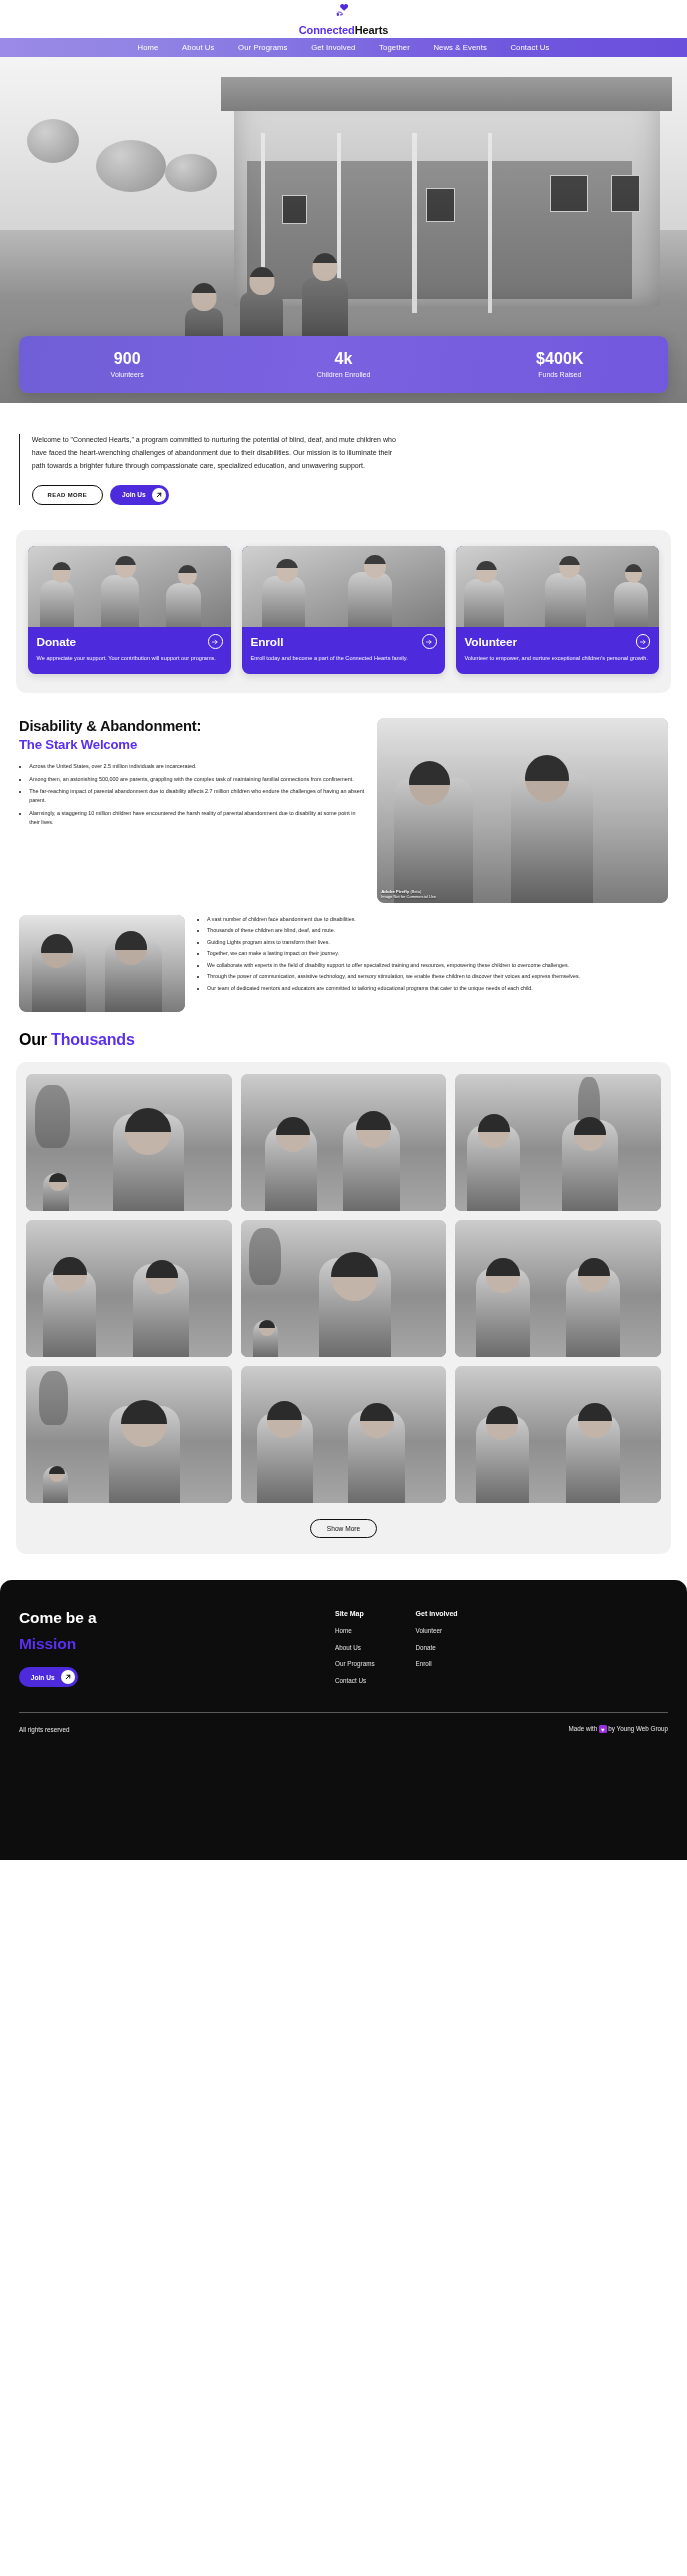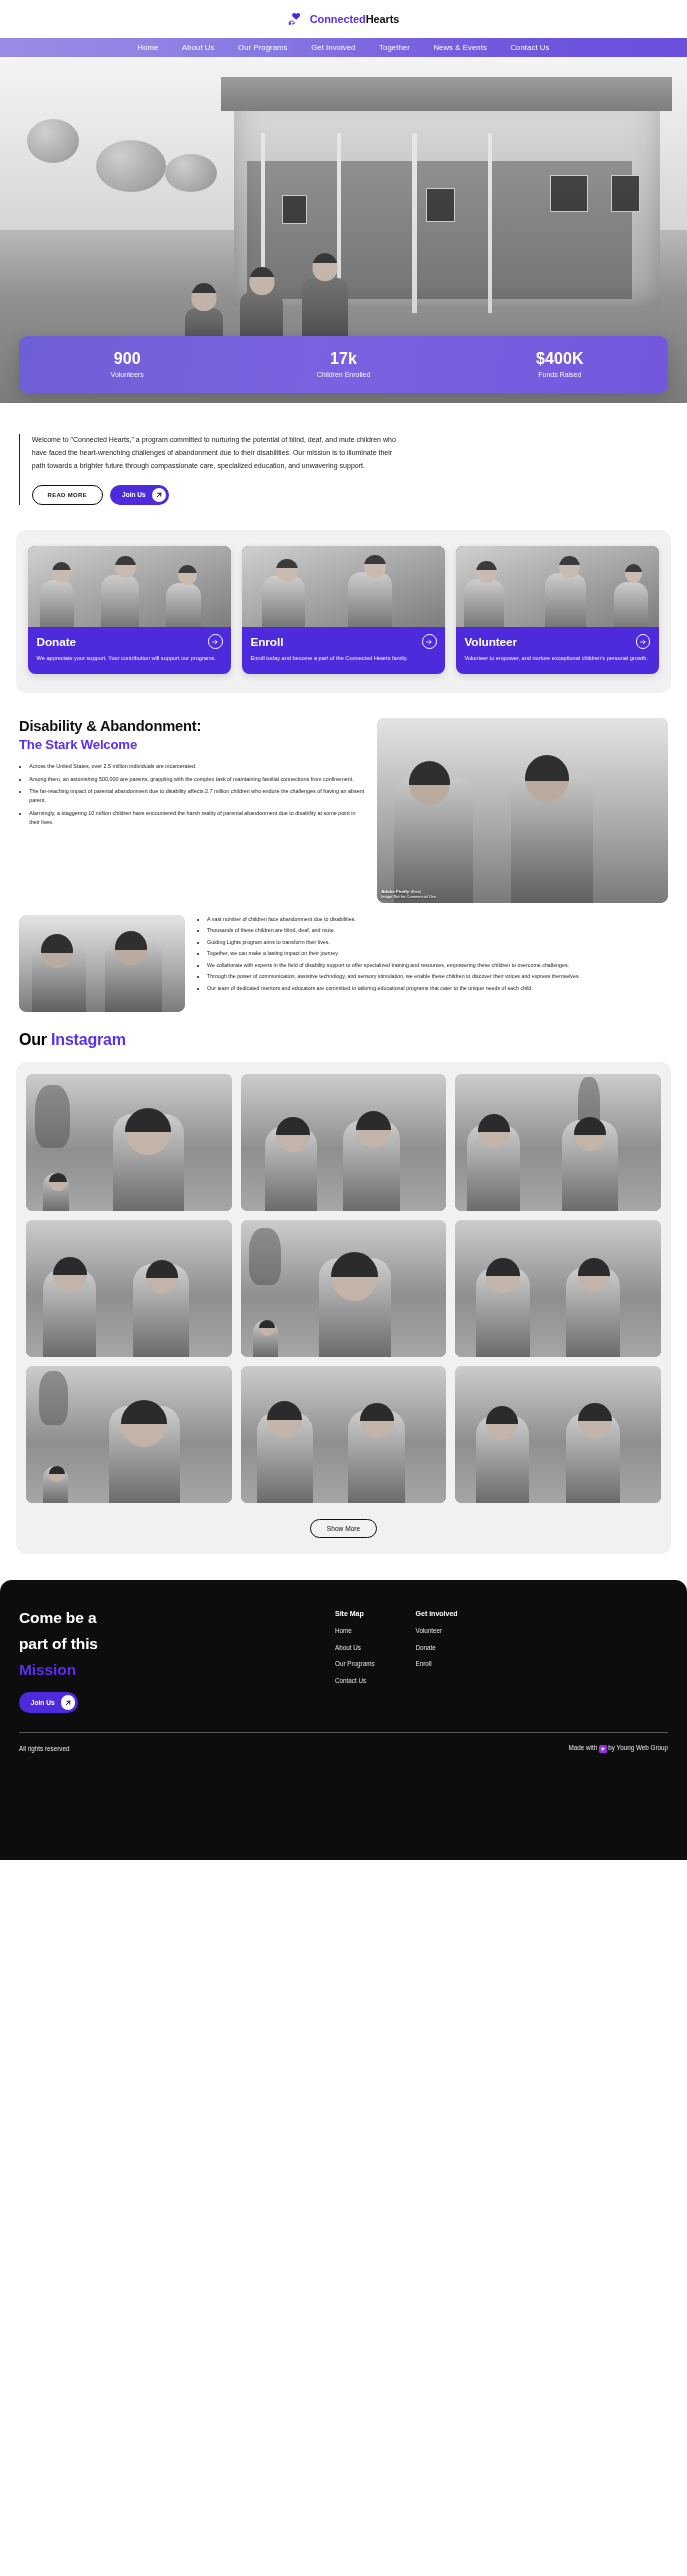--- a/index.html
+++ b/index.html
@@ -10,21 +10,21 @@
     -webkit-font-smoothing: antialiased;
   }
   body { width: 687px; height: 2576px; overflow: hidden; position: relative; }
 
   
   .topbar {
     height: 38px;
     display: flex; align-items: center; justify-content: center;
     background: #fff;
   }
-  .logo { display: flex; align-items: center; gap: 6px; }
+  .logo { display: flex; align-items: center; gap: 6px; flex-direction: column; }
   .logo-mark { width: 16px; height: 16px; display:block; }
   .logo-text { font-size: 11px; font-weight: 700; letter-spacing: -0.1px; }
   .logo-text .b1 { color: #5a2ff0; }
   .logo-text .b2 { color: #111; }
 
   
   .navbar {
     height: 19px;
     background: linear-gradient(90deg,#9b8ae6 0%, #9083e4 22%, #8577e2 40%, #7a63e0 58%, #6f57de 75%, #6a4fdc 100%);
     display: flex; align-items: center; justify-content: center;
@@ -279,21 +279,21 @@
     <div class="hero-shade"></div>
   </div>
 
   <div class="stats-wrap">
     <div class="stats">
       <div class="stat">
         <div class="num">900</div>
         <div class="lbl">Volunteers</div>
       </div>
       <div class="stat">
-        <div class="num">17k</div>
+        <div class="num">4k</div>
         <div class="lbl">Children Enrolled</div>
       </div>
       <div class="stat">
         <div class="num">$400K</div>
         <div class="lbl">Funds Raised</div>
       </div>
     </div>
   </div>
 </section>
 
@@ -425,21 +425,21 @@
       <li>Guiding Lights program aims to transform their lives.</li>
       <li>Together, we can make a lasting impact on their journey.</li>
       <li>We collaborate with experts in the field of disability support to offer specialized training and resources, empowering these children to overcome challenges.</li>
       <li>Through the power of communication, assistive technology, and sensory stimulation, we enable these children to discover their voices and express themselves.</li>
       <li>Our team of dedicated mentors and educators are committed to tailoring educational programs that cater to the unique needs of each child.</li>
     </ul>
   </div>
 </section>
 
 <section class="insta">
-  <h2 class="insta-title"><span>Our </span><span class="accent">Instagram</span></h2>
+  <h2 class="insta-title"><span>Our </span><span class="accent">Thousands</span></h2>
   <div class="insta-panel">
     <div class="insta-grid">
       <div class="ig">
           <div class="g-bg"></div>
           <div class="g-tree" style="left:4%;top:8%;width:35px;height:63px;"></div>
           <div class="g-body" style="left:42%;width:71px;height:97px;"></div>
           <div class="g-head" style="left:48%;top:34px;width:46px;height:47px;"></div>
           <div class="g-body" style="left:8%;width:26.5px;height:38px;"></div>
           <div class="g-head" style="left:11%;top:99px;width:17.7px;height:17.7px;"></div>
         </div>
@@ -509,21 +509,20 @@
       <button class="btn-showmore">Show More</button>
     </div>
   </div>
 </section>
 
 <footer class="footer">
   <div class="footer-top">
     <div class="f-left">
       <div class="f-head">
         <div>Come be a</div>
-        <div>part of this</div>
         <div class="accent">Mission</div>
       </div>
       <div class="f-join">
         <button class="btn-join">
           <span>Join Us</span>
           <span class="circ">
             <svg viewBox="0 0 16 16" fill="none">
                 <path d="M4.5 11.5L11.5 4.5M11.5 4.5H5.8M11.5 4.5v5.7" stroke="#111" stroke-width="2" stroke-linecap="round" stroke-linejoin="round"></path>
               </svg>
           </span>

